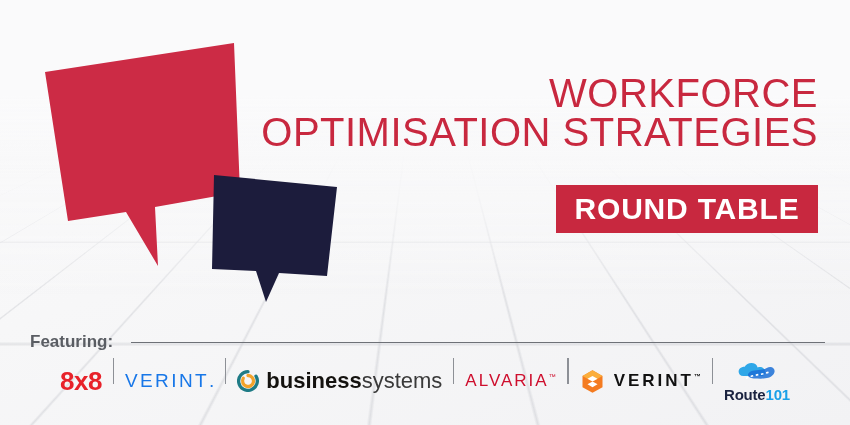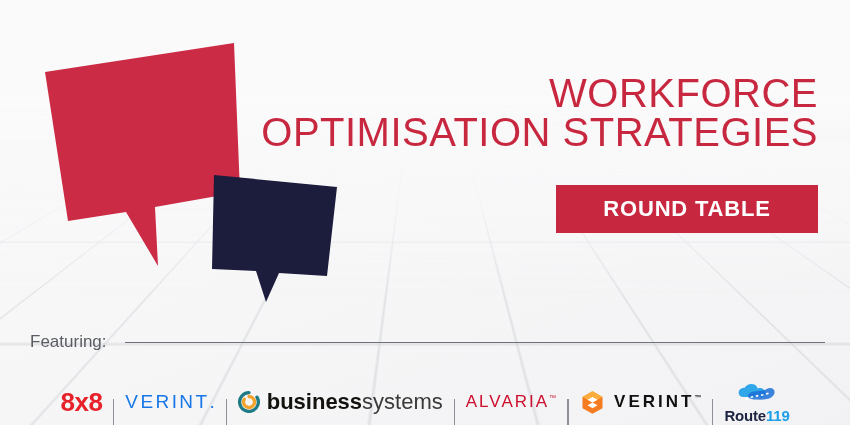--- a/index.html
+++ b/index.html
@@ -53,38 +53,38 @@
   }
   .headline .l1{font-size:40px;}
   .headline .l2{font-size:40px;}
 
   .badge{
     position:absolute;left:556px;top:185px;width:262px;height:48px;
     background:#C8283F;
     display:flex;align-items:center;justify-content:center;
   }
   .badge span{
-    color:#ffffff;font-weight:bold;font-size:22px;letter-spacing:.8px;
+    color:#ffffff;font-weight:bold;font-size:30px;letter-spacing:.8px;
   }
 
   
   .featuring{
     position:absolute;left:30px;top:332px;display:flex;align-items:center;width:795px;
   }
   .featuring .lab{
-    color:#5a5d63;font-size:17px;font-weight:400;white-space:nowrap;
+    color:#5a5d63;font-size:17px;font-weight:700;white-space:nowrap;
   }
   .featuring .rule{
     flex:1;height:1px;background:#6e7177;margin-left:18px;
   }
 
   
   .logos{
     position:absolute;left:0;top:358px;width:850px;height:67px;
-    display:flex;align-items:flex-end;justify-content:center;
+    display:flex;align-items:flex-start;justify-content:center;
   }
   .logo-cell{
     display:flex;align-items:center;justify-content:center;
     height:46px;padding:0 11px;
   }
   .sep{width:1px;height:26px;background:#8d9096;flex:0 0 auto;}
 
   
   .l-8x8{color:#E8222A;font-size:26px;font-weight:bold;letter-spacing:-.5px;}
   
@@ -192,18 +192,18 @@
 
     <span class="sep"></span>
 
     <div class="logo-cell">
       <div class="l-r101">
         <svg class="r101-mark" viewBox="0 0 70 40">
           <path d="M14 26 C4 26 4 12 16 12 C20 4 34 4 36 13 C46 10 52 20 44 26 Z" fill="#2FA7E8"></path>
           <path d="M30 30 C22 30 18 24 24 20 C30 16 44 18 50 14 C58 9 66 16 60 24 C54 32 40 30 30 30 Z" fill="#1B6FD6" opacity=".85"></path>
           <path d="M18 30 C28 24 44 24 54 20" fill="none" stroke="#ffffff" stroke-width="2.4" stroke-dasharray="4 4"></path>
         </svg>
-        <span class="r101-txt"><span class="a">Route</span><span class="b">119</span></span>
+        <span class="r101-txt"><span class="a">Route</span><span class="b">101</span></span>
       </div>
     </div>
 
   </div>
 </div>
 
 </body></html>

